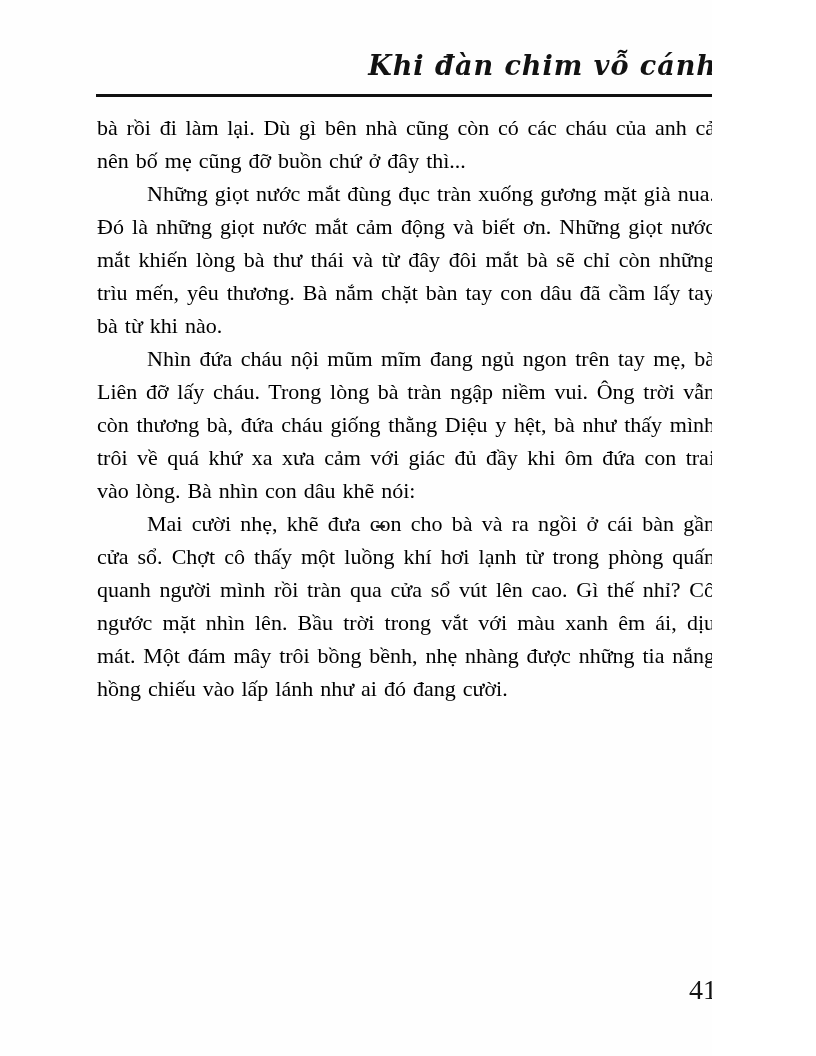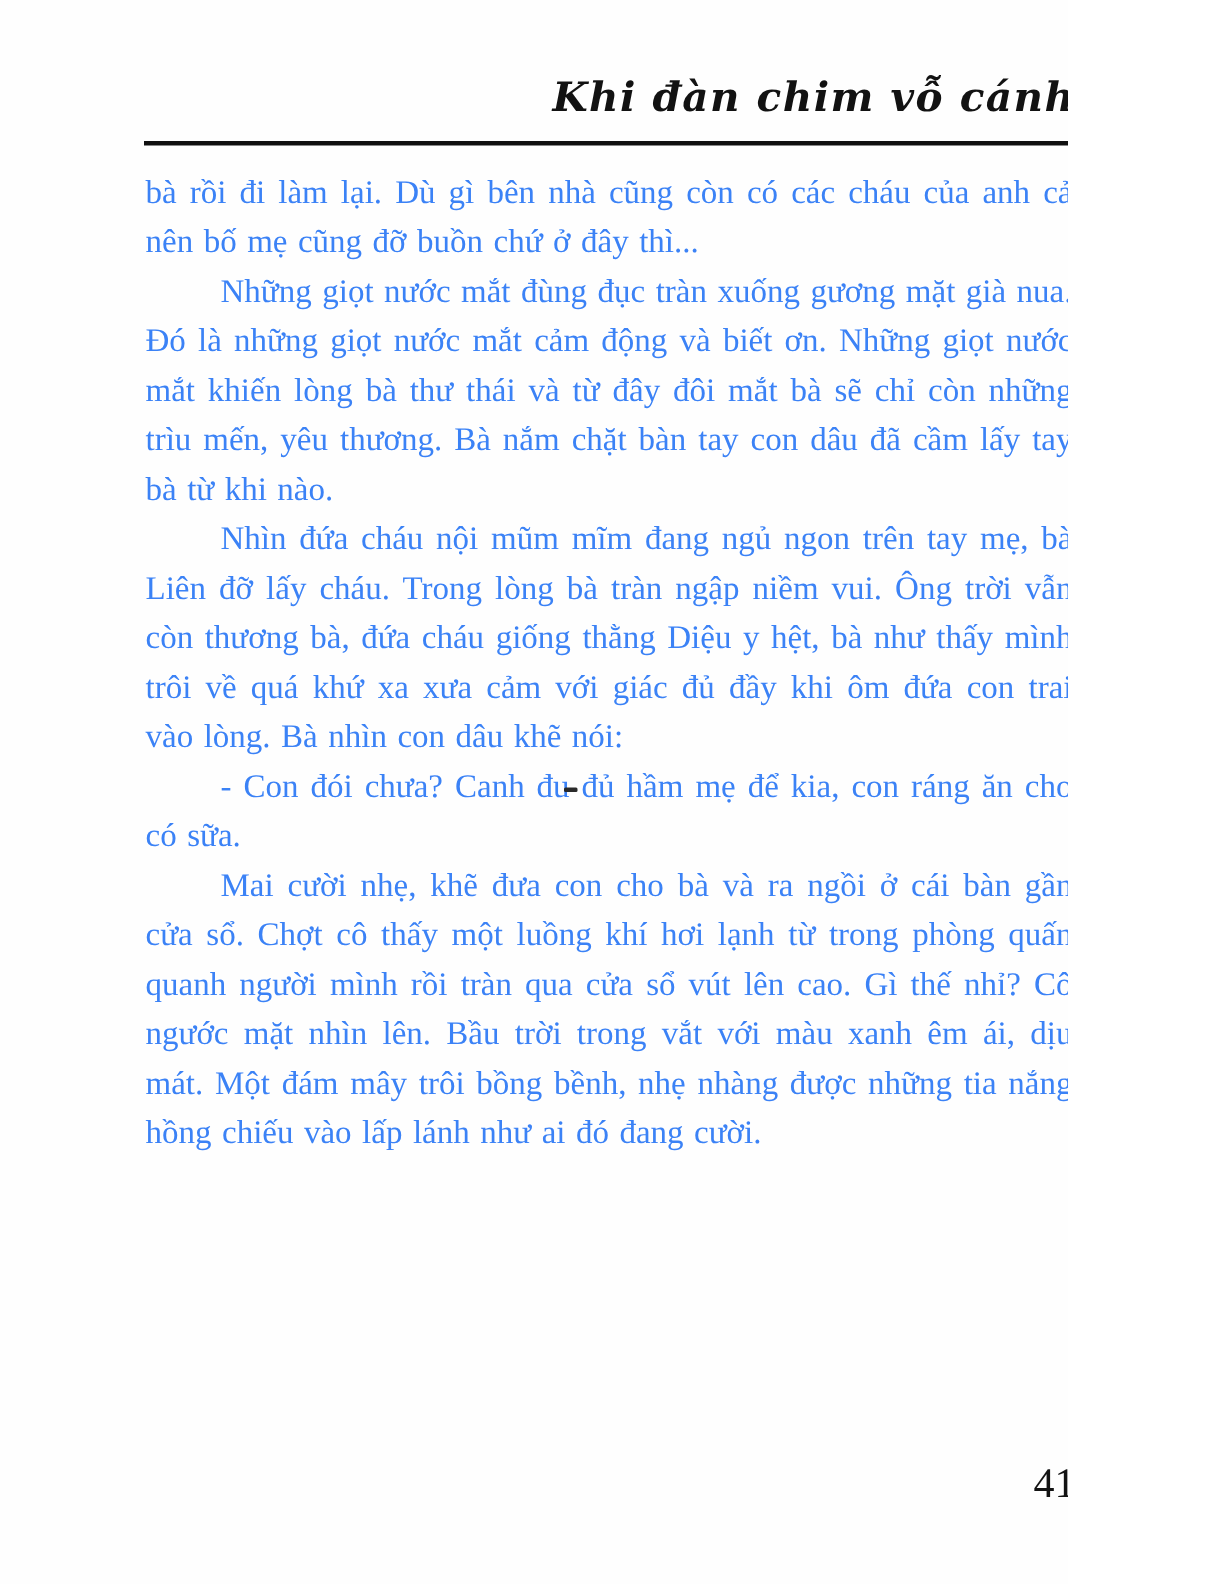--- a/index.html
+++ b/index.html
@@ -40,21 +40,21 @@
   }
   .body-text {
     position: absolute;
     top: 111px;
     left: 97px;
     width: 618px;
     font-size: 22px;
     line-height: 33px;
     text-align: justify;
     word-spacing: 1.5px;
-    color: #3b82f6;
+    color: #000000;
   }
   .para {
     margin: 0;
   }
   .para + .para {
   }
   .para.indent {
     text-indent: 50px;
   }
   .scan-artifact {
@@ -85,21 +85,20 @@
     <span>Khi đàn chim vỗ cánh</span>
   </div>
 
   <div class="header-rule"></div>
 
   <div class="body-text">
 
   <p class="para">bà rồi đi làm lại. Dù gì bên nhà cũng còn có các cháu của anh cả nên bố mẹ cũng đỡ buồn chứ ở đây thì...</p>
       <p class="para indent">Những giọt nước mắt đùng đục tràn xuống gương mặt già nua. Đó là những giọt nước mắt cảm động và biết ơn. Những giọt nước mắt khiến lòng bà thư thái và từ đây đôi mắt bà sẽ chỉ còn những trìu mến, yêu thương. Bà nắm chặt bàn tay con dâu đã cầm lấy tay bà từ khi nào.</p>
       <p class="para indent">Nhìn đứa cháu nội mũm mĩm đang ngủ ngon trên tay mẹ, bà Liên đỡ lấy cháu. Trong lòng bà tràn ngập niềm vui. Ông trời vẫn còn thương bà, đứa cháu giống thằng Diệu y hệt, bà như thấy mình trôi về quá khứ xa xưa cảm với giác đủ đầy khi ôm đứa con trai vào lòng. Bà nhìn con dâu khẽ nói:</p>
-      <p class="para indent">- Con đói chưa? Canh đu đủ hầm mẹ để kia, con ráng ăn cho có sữa.</p>
       <p class="para indent">Mai cười nhẹ, khẽ đưa con cho bà và ra ngồi ở cái bàn gần cửa sổ. Chợt cô thấy một luồng khí hơi lạnh từ trong phòng quấn quanh người mình rồi tràn qua cửa sổ vút lên cao. Gì thế nhỉ? Cô ngước mặt nhìn lên. Bầu trời trong vắt với màu xanh êm ái, dịu mát. Một đám mây trôi bồng bềnh, nhẹ nhàng được những tia nắng hồng chiếu vào lấp lánh như ai đó đang cười.</p>
     </div>
 
   <div class="scan-artifact"></div>
 
   <div class="page-number">41</div>
 
 </div>
 
 </body></html>

